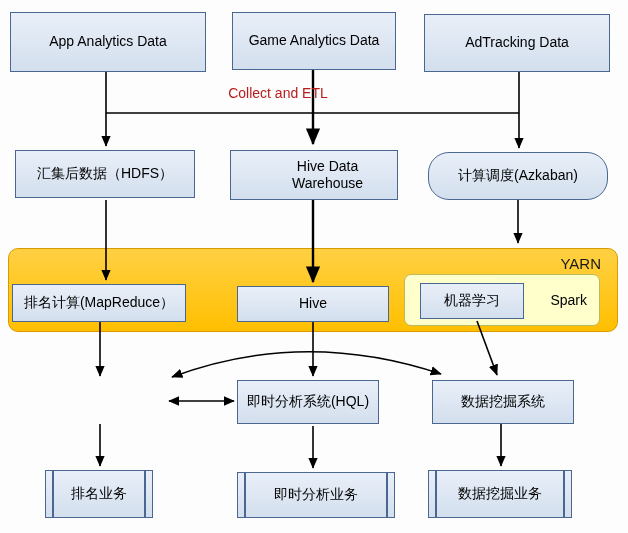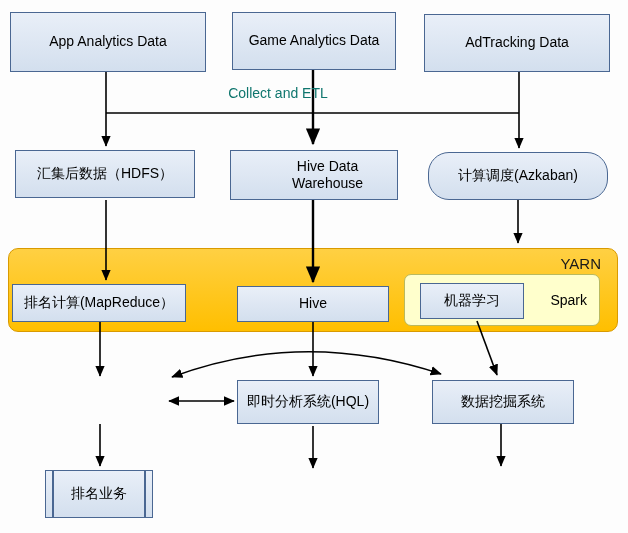--- a/index.html
+++ b/index.html
@@ -37,21 +37,21 @@
   }
   .spark-group{
     position:absolute;left:404px;top:274px;width:196px;height:52px;
     background:#ffffcc;border:1.4px solid #b9b95e;border-radius:7px;box-sizing:border-box;
   }
   .spark-label{
     position:absolute;right:12px;top:50%;transform:translateY(-50%);
     font-size:14px;color:#000;
   }
   .float-label{
-    position:absolute;font-size:14px;color:#0f766e;text-align:center;
+    position:absolute;font-size:14px;color:#b91c1c;text-align:center;
   }
 </style>
 </head>
 <body>
 
 <div class="canvas">
 
   <div class="yarn-band">
     <span class="yarn-label">YARN</span>
   </div>
@@ -121,14 +121,20 @@
   <div class="node" style="left:237px;top:380px;width:142px;height:44px;">
     <span>即时分析系统(HQL)</span>
   </div>
   <div class="node" style="left:432px;top:380px;width:142px;height:44px;">
     <span>数据挖掘系统</span>
   </div>
 
   <div class="node proc" style="left:45px;top:470px;width:108px;height:48px;">
     <span>排名业务</span>
   </div>
+  <div class="node proc" style="left:237px;top:472px;width:158px;height:46px;">
+    <span>即时分析业务</span>
+  </div>
+  <div class="node proc" style="left:428px;top:470px;width:144px;height:48px;">
+    <span>数据挖掘业务</span>
+  </div>
 
 </div>
 
 </body></html>

